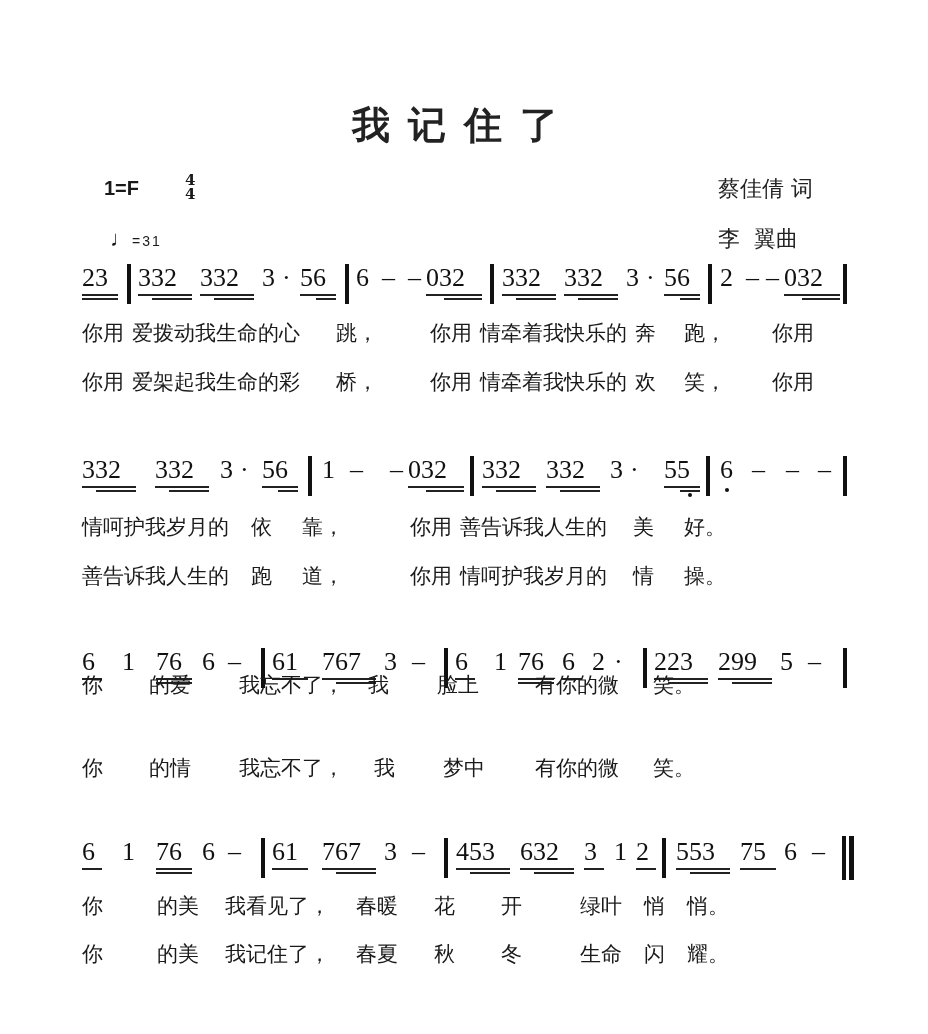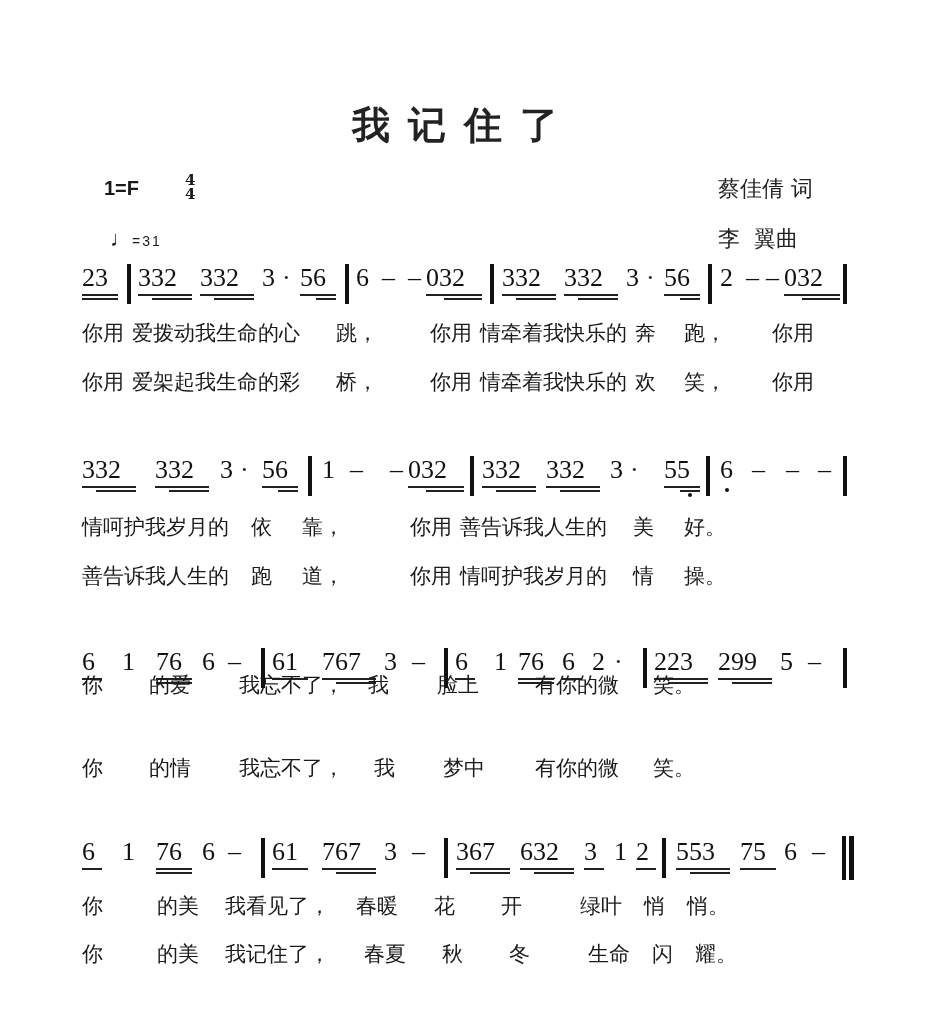--- a/index.html
+++ b/index.html
@@ -191,21 +191,21 @@
   <div id="s4notes">
       <span class="abs note" style="left: 82px; top: 837px;">6</span>
       <span class="abs note" style="left: 122px; top: 837px;"><span style="position:relative">1<span style="position:absolute;left:4px;top:-6px;font-size:18px">·</span></span></span>
       <span class="abs note" style="left: 156px; top: 837px;">76</span>
       <span class="abs note" style="left: 202px; top: 837px;">6</span>
       <span class="abs note" style="left: 228px; top: 837px;">–</span>
       <span class="abs note" style="left: 272px; top: 837px;">6<span style="position:relative">1<span style="position:absolute;left:4px;top:-6px;font-size:18px">·</span></span></span>
       <span class="abs note" style="left: 322px; top: 837px;">767</span>
       <span class="abs note" style="left: 384px; top: 837px;">3</span>
       <span class="abs note" style="left: 412px; top: 837px;">–</span>
-      <span class="abs note" style="left: 456px; top: 837px;">367</span>
+      <span class="abs note" style="left: 456px; top: 837px;">453</span>
       <span class="abs note" style="left: 520px; top: 837px;">632</span>
       <span class="abs note" style="left: 584px; top: 837px;">3</span>
       <span class="abs note" style="left: 614px; top: 837px;">1</span>
       <span class="abs note" style="left: 636px; top: 837px;">2</span>
       <span class="abs note" style="left: 676px; top: 837px;">553</span>
       <span class="abs note" style="left: 740px; top: 837px;">75</span>
       <span class="abs note" style="left: 784px; top: 837px;">6</span>
       <span class="abs note" style="left: 812px; top: 837px;">–</span>
     </div>
   <div class="bar" style="left:261px;top:838px"></div>
@@ -226,15 +226,15 @@
   <div class="ul" style="left:584px;top:868px;width:20px"></div>
   <div class="ul" style="left:636px;top:868px;width:20px"></div>
   <div class="ul" style="left:676px;top:868px;width:54px"></div>
     <div class="ul" style="left:690px;top:872px;width:40px"></div>
   <div class="ul" style="left:740px;top:868px;width:36px"></div>
 
   <div class="abs lyric" style="left:82px;top:893px">
     <span>你</span><span style="margin-left:54px">的美</span><span style="margin-left:26px">我看见了，</span><span style="margin-left:26px">春暖</span><span style="margin-left:36px">花</span><span style="margin-left:46px">开</span><span style="margin-left:58px">绿叶</span><span style="margin-left:22px">悄</span><span style="margin-left:22px">悄。</span>
   </div>
   <div class="abs lyric" style="left:82px;top:941px">
-    <span>你</span><span style="margin-left:54px">的美</span><span style="margin-left:26px">我记住了，</span><span style="margin-left:34px">春夏</span><span style="margin-left:36px">秋</span><span style="margin-left:46px">冬</span><span style="margin-left:58px">生命</span><span style="margin-left:22px">闪</span><span style="margin-left:22px">耀。</span>
+    <span>你</span><span style="margin-left:54px">的美</span><span style="margin-left:26px">我记住了，</span><span style="margin-left:26px">春夏</span><span style="margin-left:36px">秋</span><span style="margin-left:46px">冬</span><span style="margin-left:58px">生命</span><span style="margin-left:22px">闪</span><span style="margin-left:22px">耀。</span>
   </div>
 </div>
 
 </body></html>

